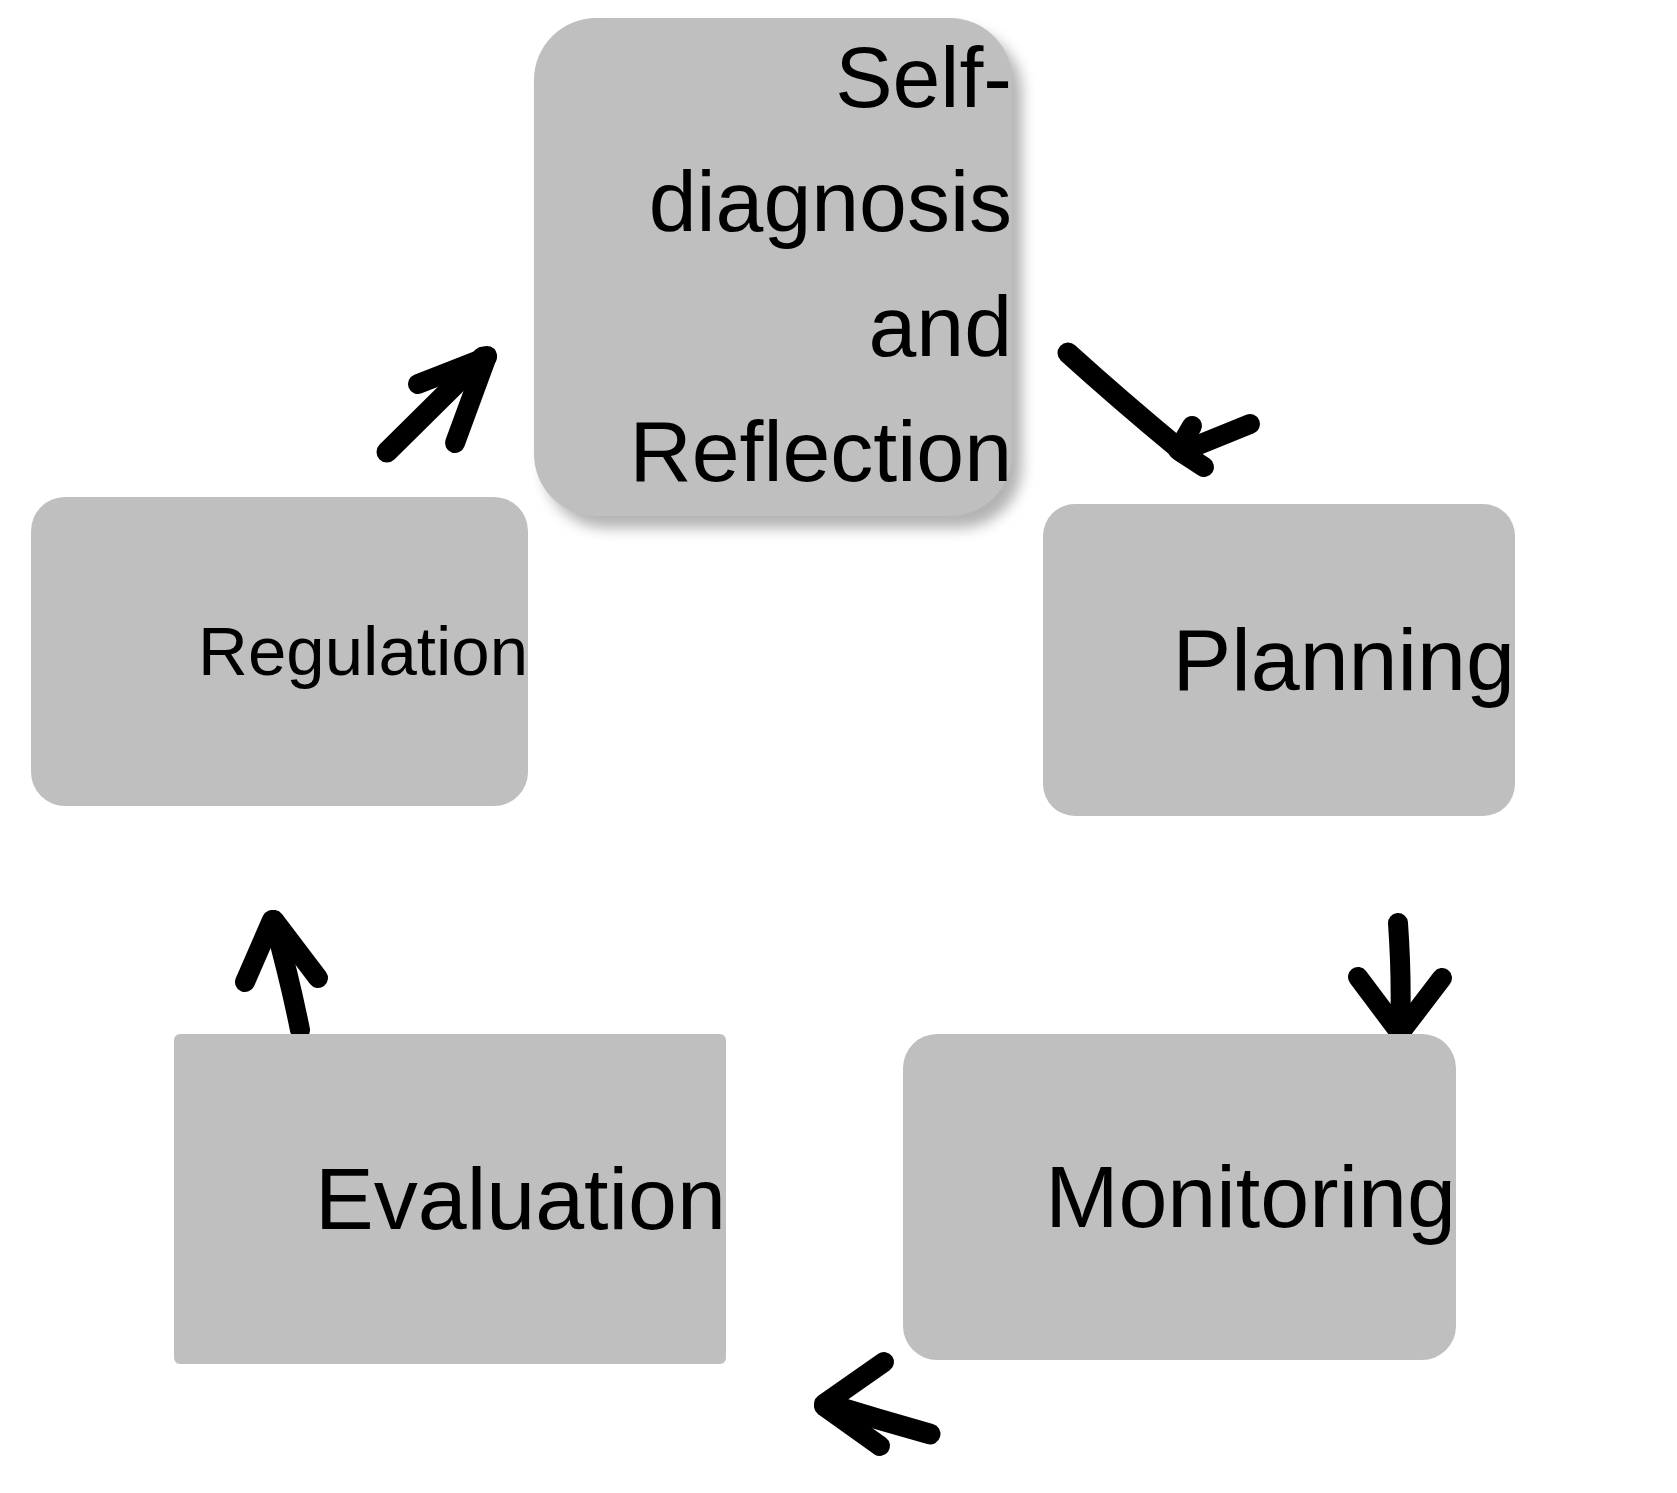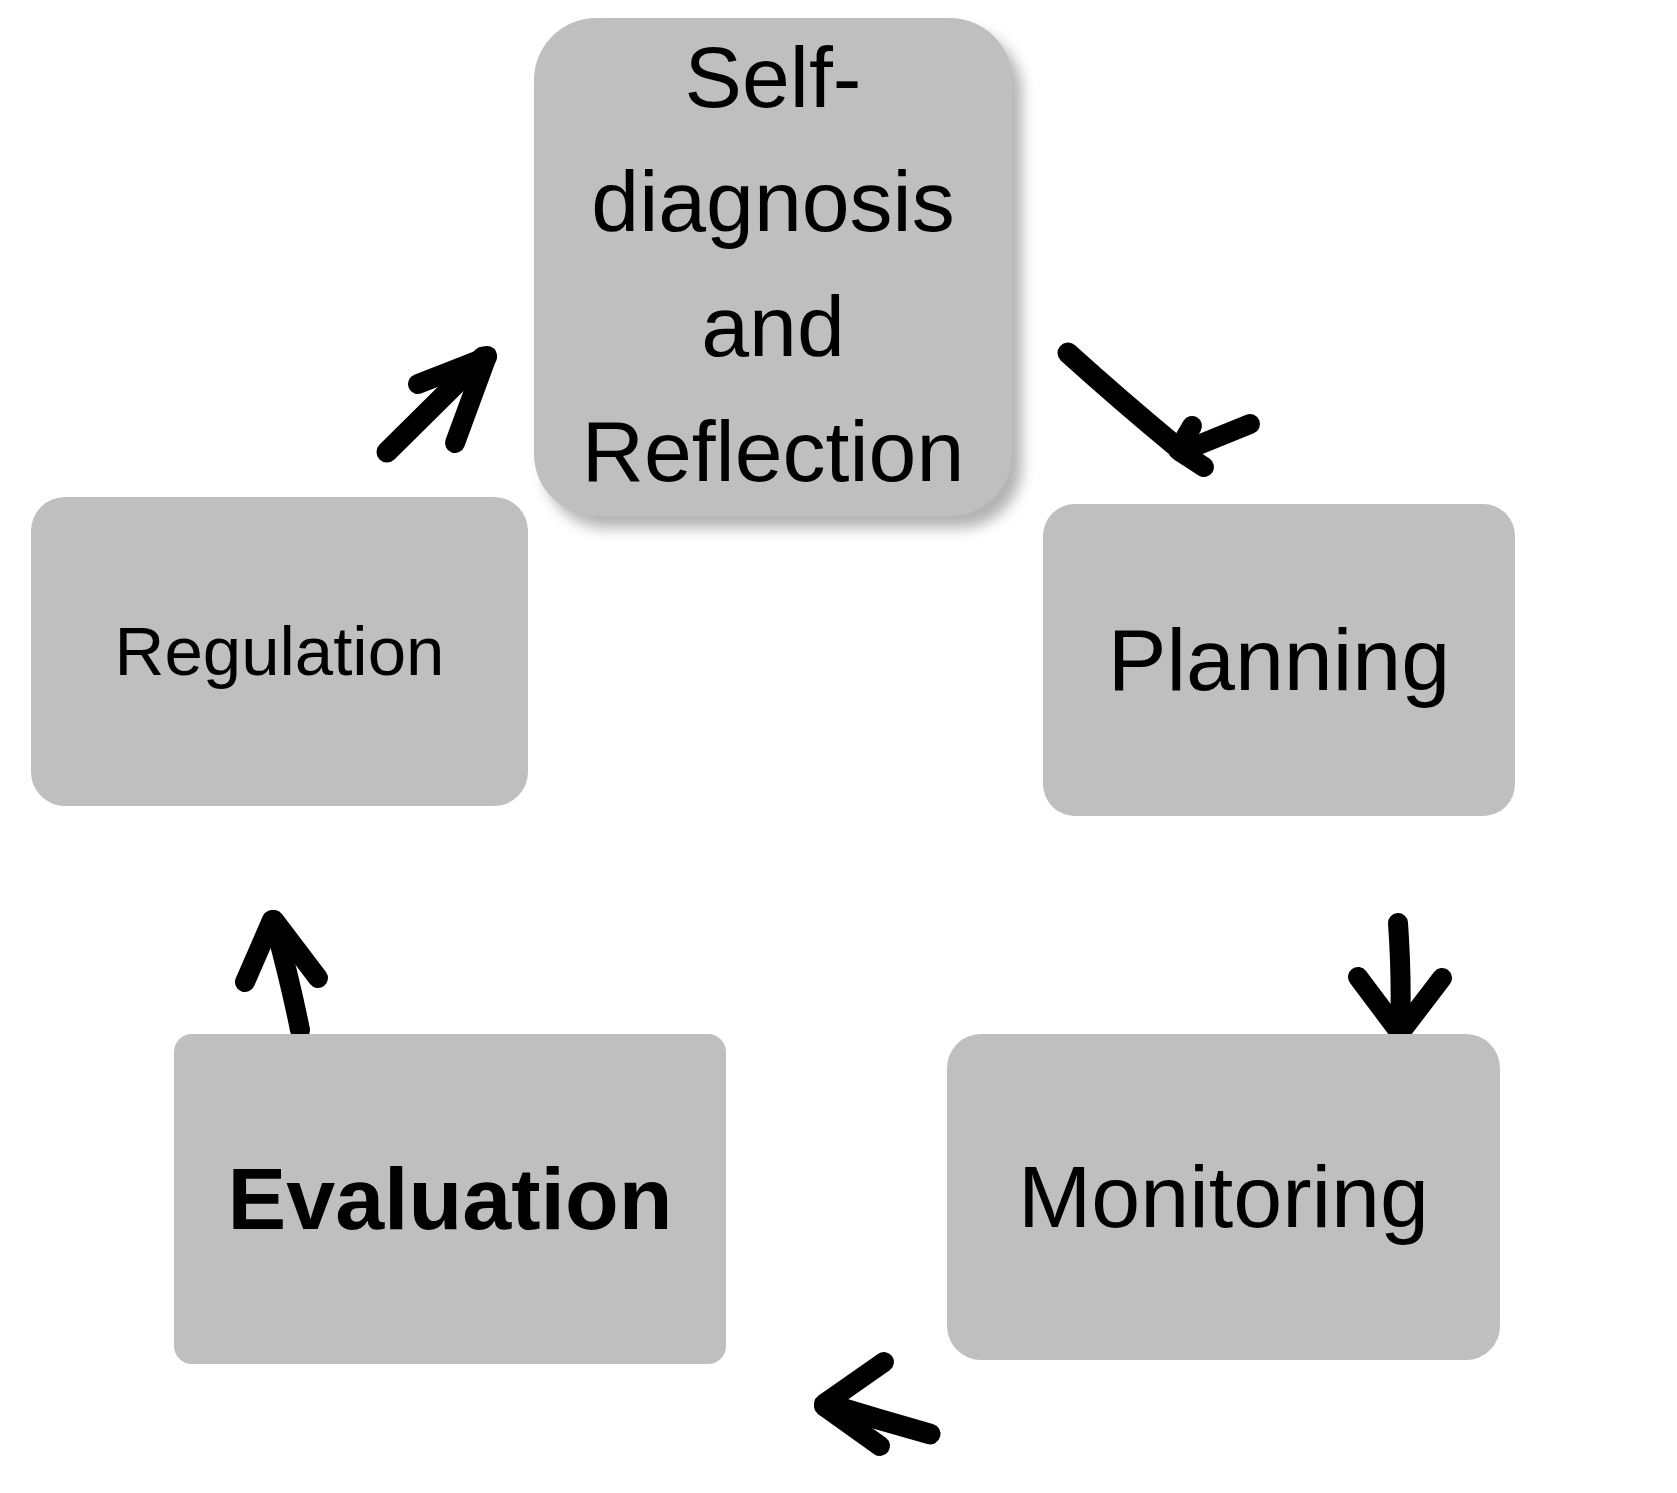--- a/index.html
+++ b/index.html
@@ -16,21 +16,21 @@
     height: 1493px;
     background: #ffffff;
     overflow: hidden;
   }
   .node {
     position: absolute;
     background: #bfbfbf;
     display: flex;
     align-items: center;
     justify-content: center;
-    text-align: center;
+    text-align: right;
     color: #000000;
     line-height: 1.32;
     box-sizing: border-box;
   }
   .node .label {
     display: block;
     width: 100%;
     white-space: pre-line;
   }
 
@@ -60,32 +60,30 @@
   }
 
   
   #node-monitoring {
     left: 903px;
     top: 1034px;
     width: 553px;
     height: 326px;
     border-radius: 34px;
     font-size: 88px;
-    margin-left: 44px;
   }
 
   
   #node-evaluation {
     left: 174px;
     top: 1034px;
     width: 552px;
     height: 330px;
-    border-radius: 18px;
+    border-radius: 6px;
     font-size: 88px;
-    font-weight: bold;
   }
 
   
   #node-regulation {
     left: 31px;
     top: 497px;
     width: 497px;
     height: 309px;
     border-radius: 34px;
     font-size: 69px;

